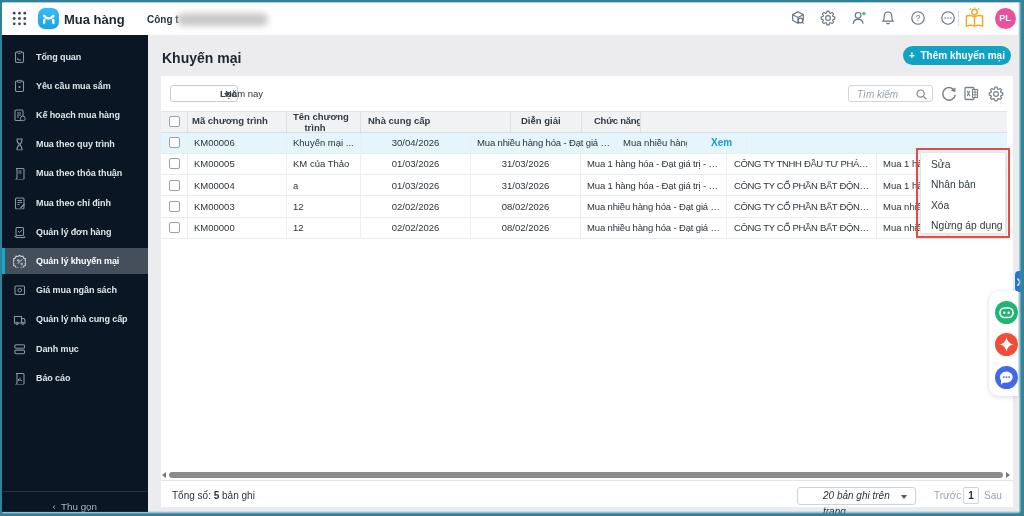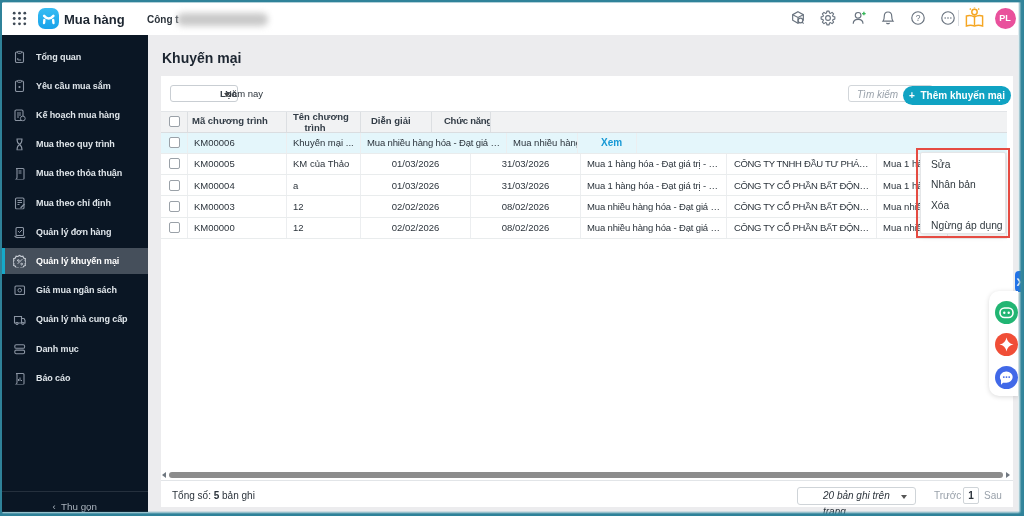--- a/index.html
+++ b/index.html
@@ -18,21 +18,21 @@
 .mi{position:absolute;left:2px;width:145.5px;height:26px;z-index:6;}
 .mi .ic{position:absolute;left:11px;top:50%;transform:translateY(-50%);width:13px;height:13px;}
 .mi .tx{position:absolute;left:34px;top:50%;transform:translateY(-50%);font-size:9px;font-weight:bold;color:#dfe5ea;white-space:nowrap;letter-spacing:-0.1px;}
 .mi.sel{background:#454f5b;}
 .mi.sel::before{content:"";position:absolute;left:0;top:0;width:2.5px;height:26px;background:#17a9c9;}
 #collapse{left:2px;top:490.5px;width:145.5px;height:21.5px;border-top:1px solid #25303d;color:#aab3bd;font-size:9.8px;z-index:6;background:#0a1624;}
 #collapse span{position:absolute;left:50%;top:72%;transform:translate(-50%,-50%);white-space:nowrap;}
 
 #main{left:147px;top:34.5px;width:871px;height:477px;background:#ececee;z-index:3;}
 #title{left:162px;top:50px;font-size:14px;font-weight:bold;color:#1c2530;z-index:6;}
-#addbtn{left:903px;top:45.5px;width:108px;height:19.5px;background:#10a3c3;border-radius:10px;color:#fff;z-index:6;text-align:center;font-size:10px;font-weight:bold;line-height:19.5px;margin-top:40px;}
+#addbtn{left:903px;top:45.5px;width:108px;height:19.5px;background:#10a3c3;border-radius:10px;color:#fff;z-index:6;text-align:center;font-size:10px;font-weight:bold;line-height:19.5px;}
 #card{left:161px;top:76px;width:851.5px;height:431px;background:#fff;z-index:5;}
 
 #locbtn{left:9px;top:8.5px;width:68px;height:17.5px;border:1px solid #c9ced3;border-radius:3px;background:#fff;font-size:9.5px;font-weight:bold;color:#3a424a;line-height:16.5px;text-align:right;padding-left:11px;}
 #locbtn .car{position:absolute;right:7px;top:7px;width:0;height:0;border-left:3.5px solid transparent;border-right:3.5px solid transparent;border-top:4px solid #555;}
 #namnay{left:64px;top:11.5px;font-size:9.5px;color:#2b333b;}
 #search{left:687px;top:9px;width:85px;height:17px;border:1px solid #d2d6da;border-radius:3px;background:#fff;}
 #search .ph{position:absolute;left:8px;top:2.5px;font-size:10px;font-style:italic;color:#9aa2ab;}
 .trow{display:flex;width:845.5px;}
 .th{height:22px;background:#f1f2f3;border-top:1px solid #e2e5e8;border-bottom:1px solid #dadde0;}
 .td{height:21.3px;border-bottom:1px solid #e9eced;background:#fff;}
@@ -247,30 +247,32 @@
 
 <div class="abs" style="left:161px;top:110.5px;z-index:8;" id="tblwrap">
   <div class="trow th">
     <div class="c c0">
         <span class="cb"></span>
       </div>
     <div class="c c1">Mã chương trình</div>
     <div class="c c2">
         <span class="c2t">Tên chương<br>trình</span>
       </div>
+    <div class="c c6">Nhà cung cấp</div>
     <div class="c c7" style="padding-left:10px;">Diễn giải</div>
     <div class="c c8">Chức năng</div>
   </div>
   <div id="rows">
       <div class="trow td hl">
         <div class="c c0 hl" style="background:inherit;">
           <span class="cb"></span>
         </div>
         <div class="c c1" style="background:inherit;">KM00006</div>
         <div class="c c2" style="background:inherit;">Khuyến mại ...</div>
+        <div class="c c4" style="background:inherit;">30/04/2026</div>
         <div class="c c5" style="background:inherit;">
           <span class="ell">Mua nhiều hàng hóa - Đạt giá trị tối thiểu</span>
         </div>
         <div class="c c7" style="background:inherit;">Mua nhiều hàng hóa - Đạt giá</div>
         <div class="c c8" style="background:inherit;gap:32px;">
           <span class="xem">Xem</span>
           <span class="xcar"></span>
         </div>
       </div>
       <div class="trow td">

